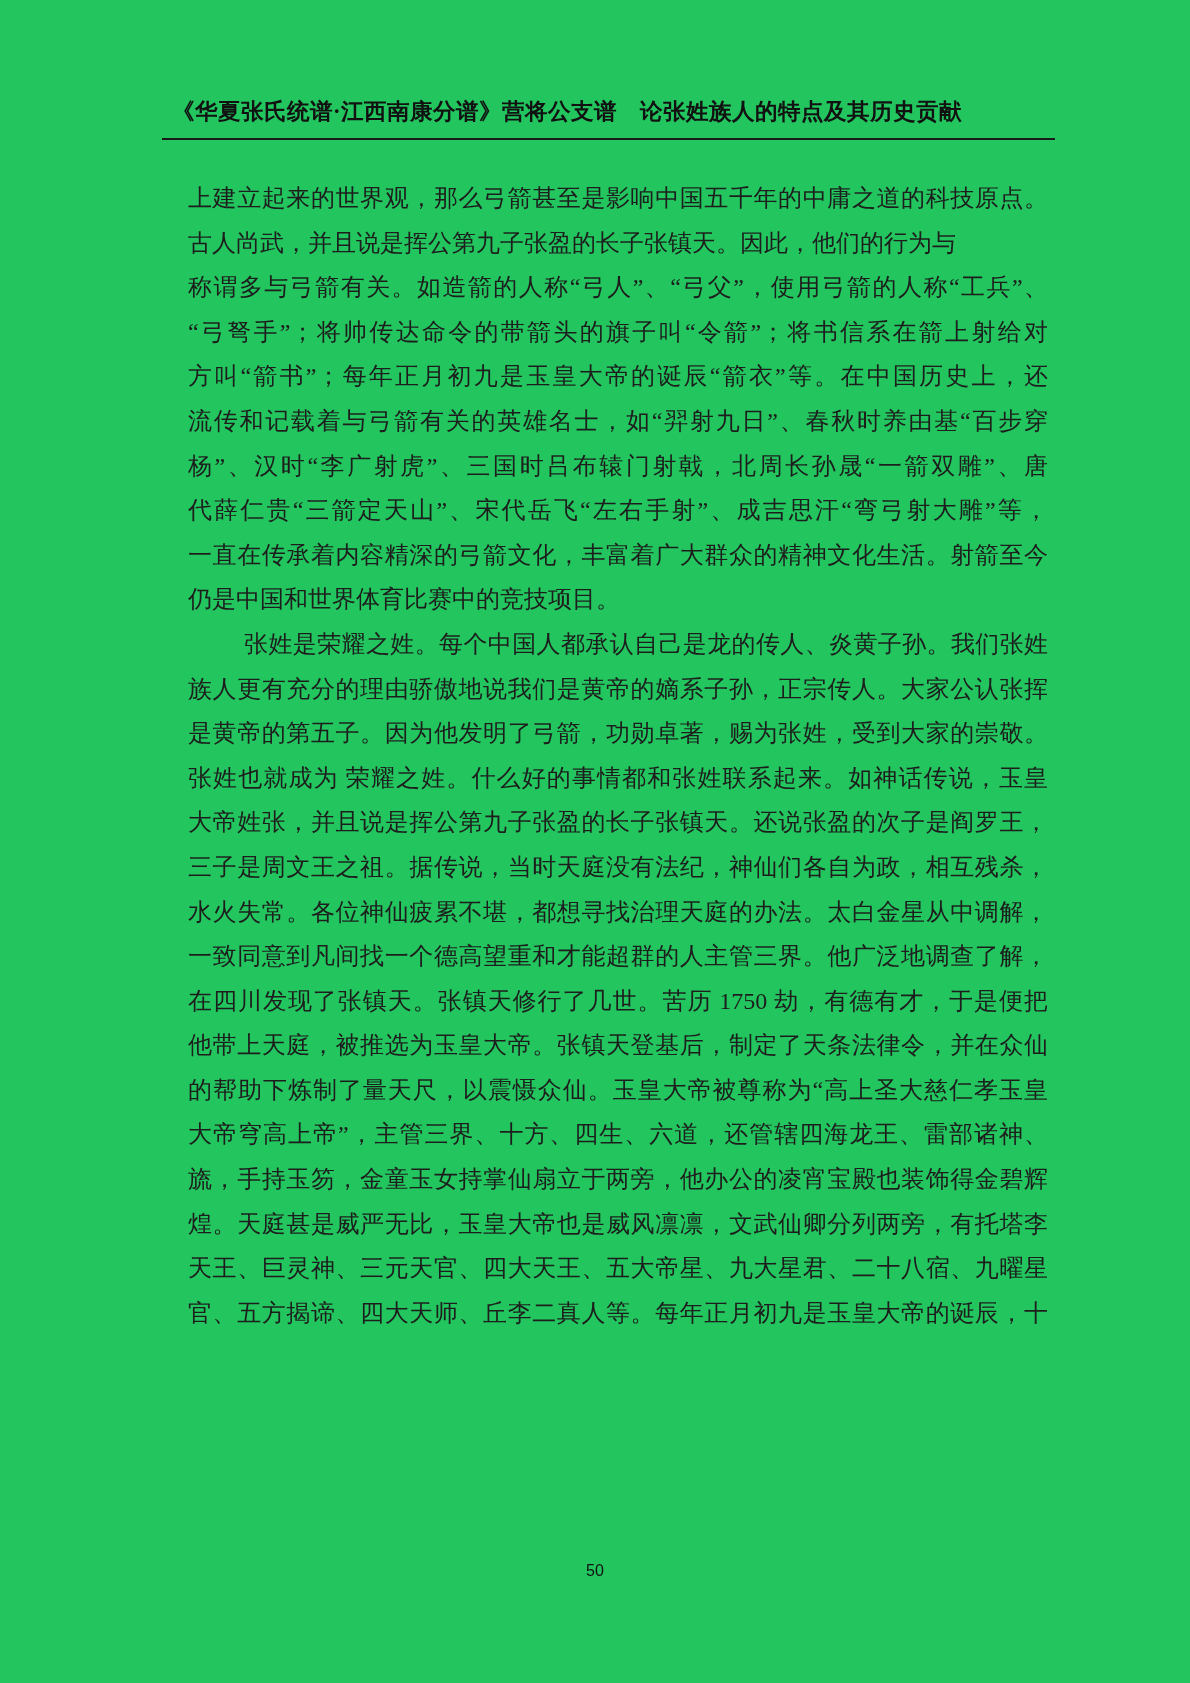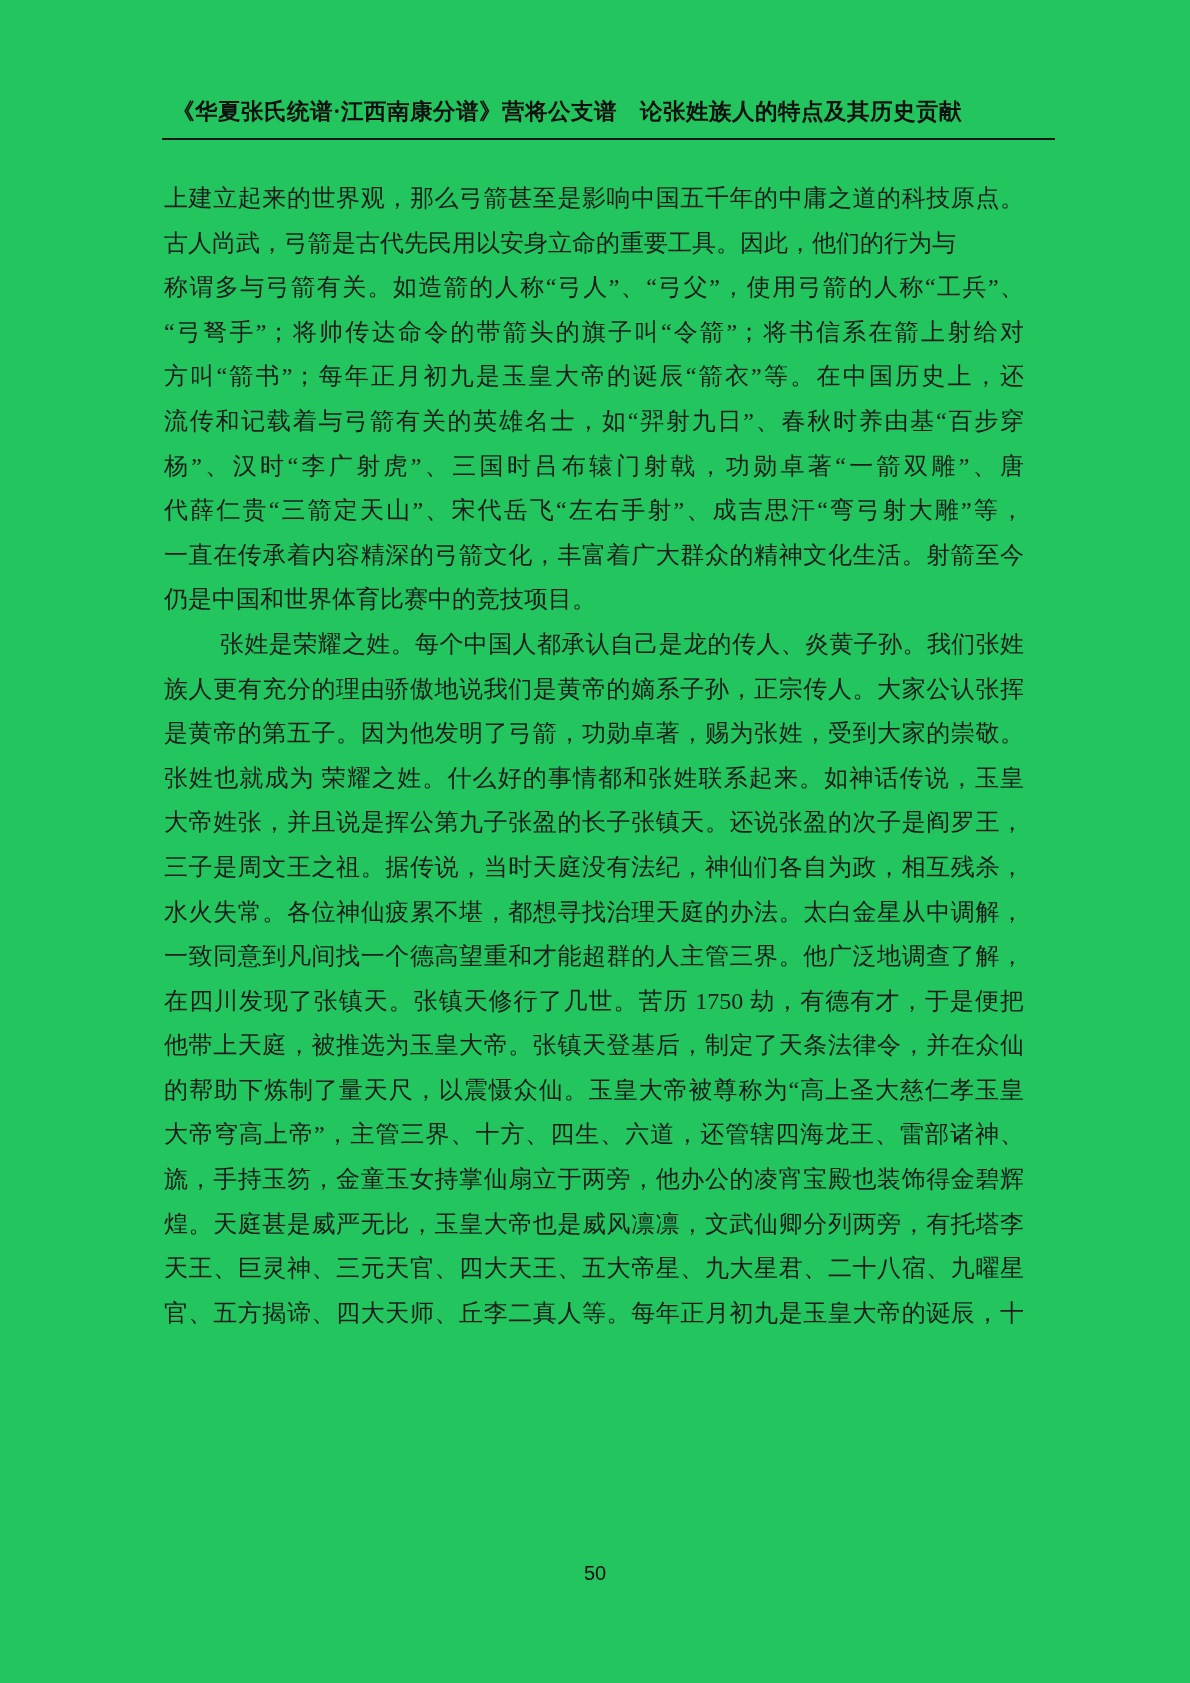--- a/index.html
+++ b/index.html
@@ -28,21 +28,21 @@
     padding-left: 10px;
     font-size: 22.5px;
     font-weight: bold;
     color: #111111;
     letter-spacing: 0.5px;
     white-space: nowrap;
   }
 
   .doc-body {
     position: absolute;
-    left: 164px;
+    left: 188px;
     top: 176px;
     width: 860px;
     color: #1d1d1d;
   }
 
   .line {
     height: 44.6px;
     line-height: 44.6px;
     font-size: 24px;
     overflow: hidden;
@@ -60,42 +60,42 @@
   .line.indent {
     text-indent: 56px;
   }
 
   .page-number {
     position: absolute;
     left: 0;
     right: 0;
     top: 1562px;
     text-align: center;
-    font-size: 20px;
+    font-size: 16px;
     color: #111111;
     font-family: "Liberation Sans", "DejaVu Sans", sans-serif;
   }
 </style>
 </head>
 <body>
 
 <div class="page">
 
   <div class="header">
     <span class="header-title">《华夏张氏统谱·江西南康分谱》营将公支谱　论张姓族人的特点及其历史贡献</span>
   </div>
 
   <div class="doc-body">
       <div class="line just">上建立起来的世界观，那么弓箭甚至是影响中国五千年的中庸之道的科技原点。</div>
-      <div class="line">古人尚武，弓箭是古代先民用以安身立命的重要工具。因此，他们的行为与</div>
+      <div class="line">古人尚武，并且说是挥公第九子张盈的长子张镇天。因此，他们的行为与</div>
       <div class="line just">称谓多与弓箭有关。如造箭的人称“弓人”、“弓父”，使用弓箭的人称“工兵”、</div>
       <div class="line just">“弓弩手”；将帅传达命令的带箭头的旗子叫“令箭”；将书信系在箭上射给对</div>
       <div class="line just">方叫“箭书”；每年正月初九是玉皇大帝的诞辰“箭衣”等。在中国历史上，还</div>
       <div class="line just">流传和记载着与弓箭有关的英雄名士，如“羿射九日”、春秋时养由基“百步穿</div>
-      <div class="line just">杨”、汉时“李广射虎”、三国时吕布辕门射戟，功勋卓著“一箭双雕”、唐</div>
+      <div class="line just">杨”、汉时“李广射虎”、三国时吕布辕门射戟，北周长孙晟“一箭双雕”、唐</div>
       <div class="line just">代薛仁贵“三箭定天山”、宋代岳飞“左右手射”、成吉思汗“弯弓射大雕”等，</div>
       <div class="line just">一直在传承着内容精深的弓箭文化，丰富着广大群众的精神文化生活。射箭至今</div>
       <div class="line">仍是中国和世界体育比赛中的竞技项目。</div>
       <div class="line just indent">张姓是荣耀之姓。每个中国人都承认自己是龙的传人、炎黄子孙。我们张姓</div>
       <div class="line just">族人更有充分的理由骄傲地说我们是黄帝的嫡系子孙，正宗传人。大家公认张挥</div>
       <div class="line just">是黄帝的第五子。因为他发明了弓箭，功勋卓著，赐为张姓，受到大家的崇敬。</div>
       <div class="line just">张姓也就成为 荣耀之姓。什么好的事情都和张姓联系起来。如神话传说，玉皇</div>
       <div class="line just">大帝姓张，并且说是挥公第九子张盈的长子张镇天。还说张盈的次子是阎罗王，</div>
       <div class="line just">三子是周文王之祖。据传说，当时天庭没有法纪，神仙们各自为政，相互残杀，</div>
       <div class="line just">水火失常。各位神仙疲累不堪，都想寻找治理天庭的办法。太白金星从中调解，</div>

